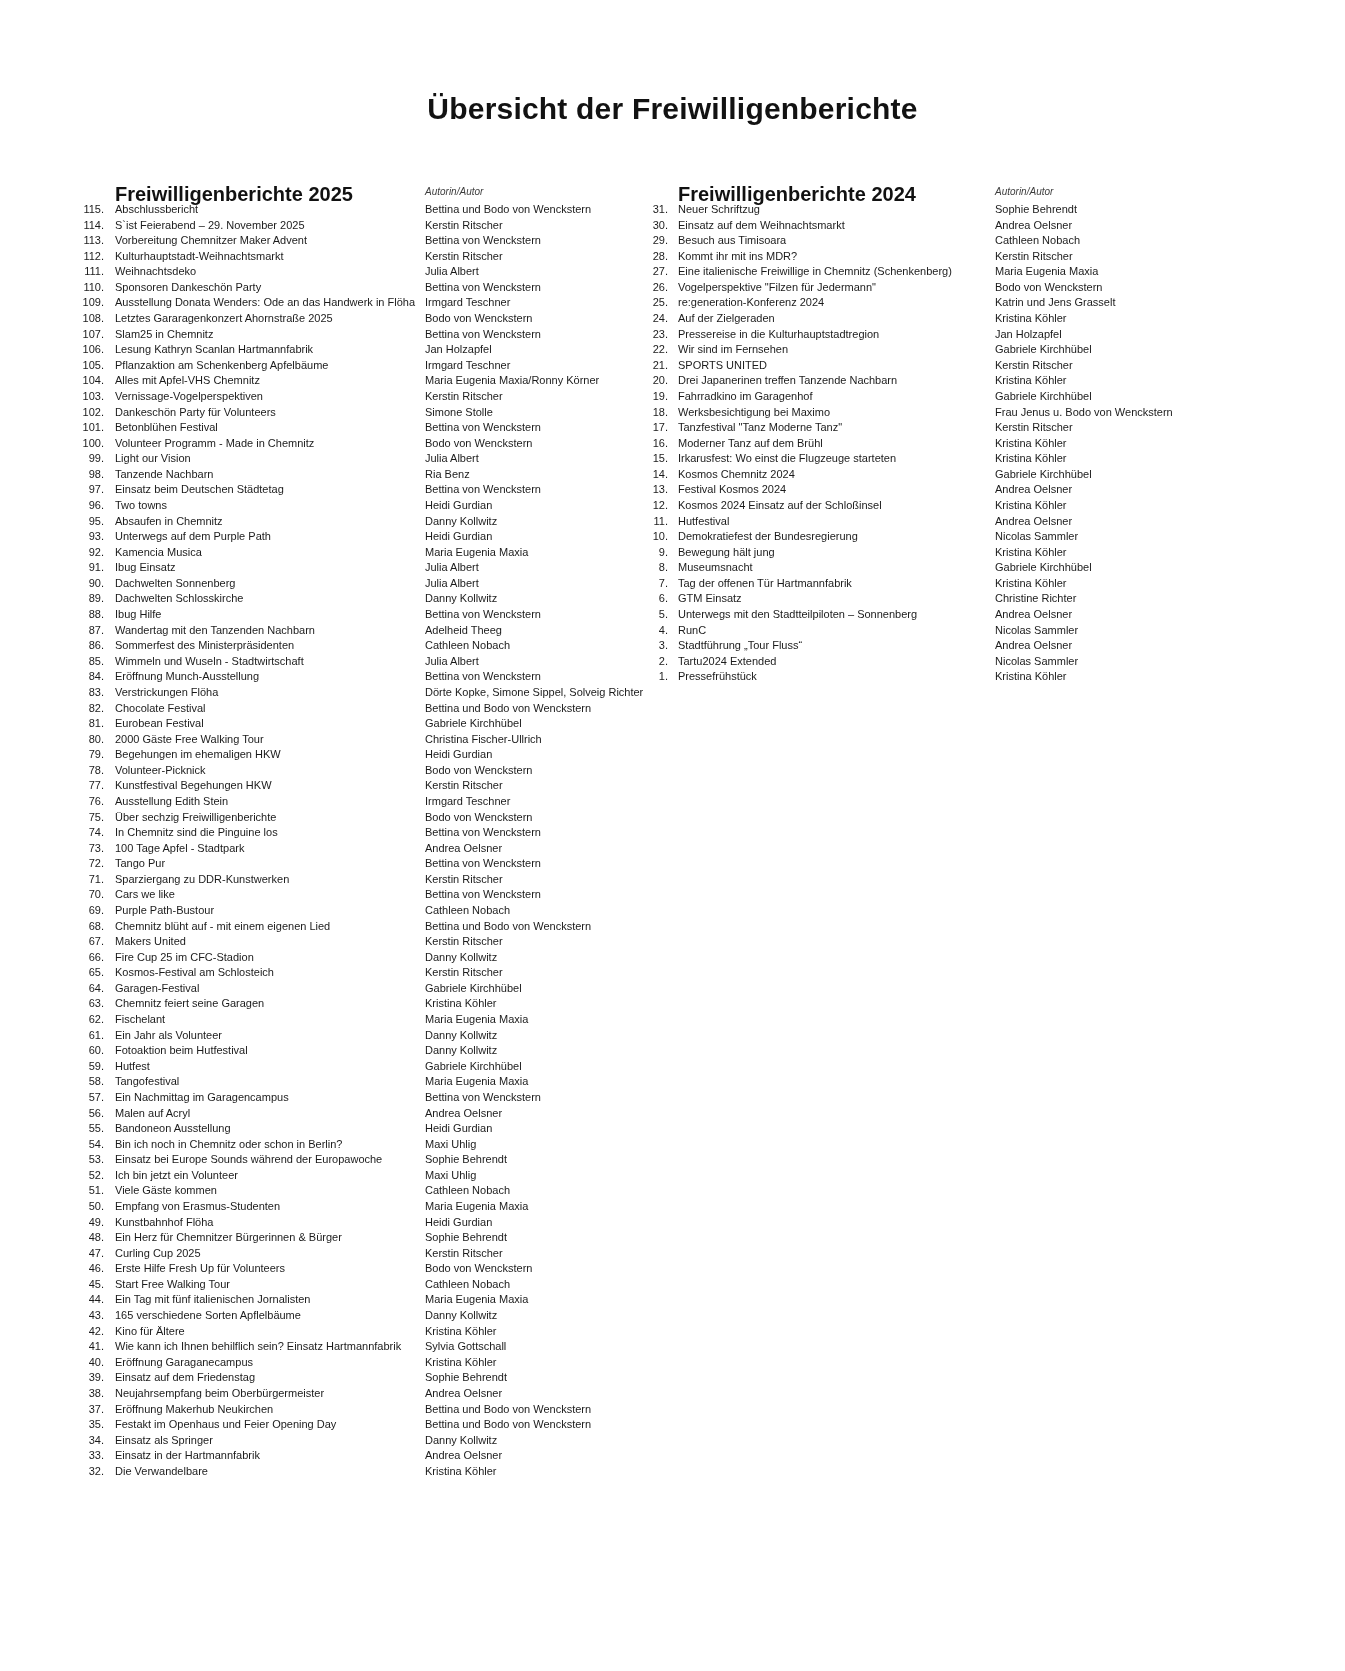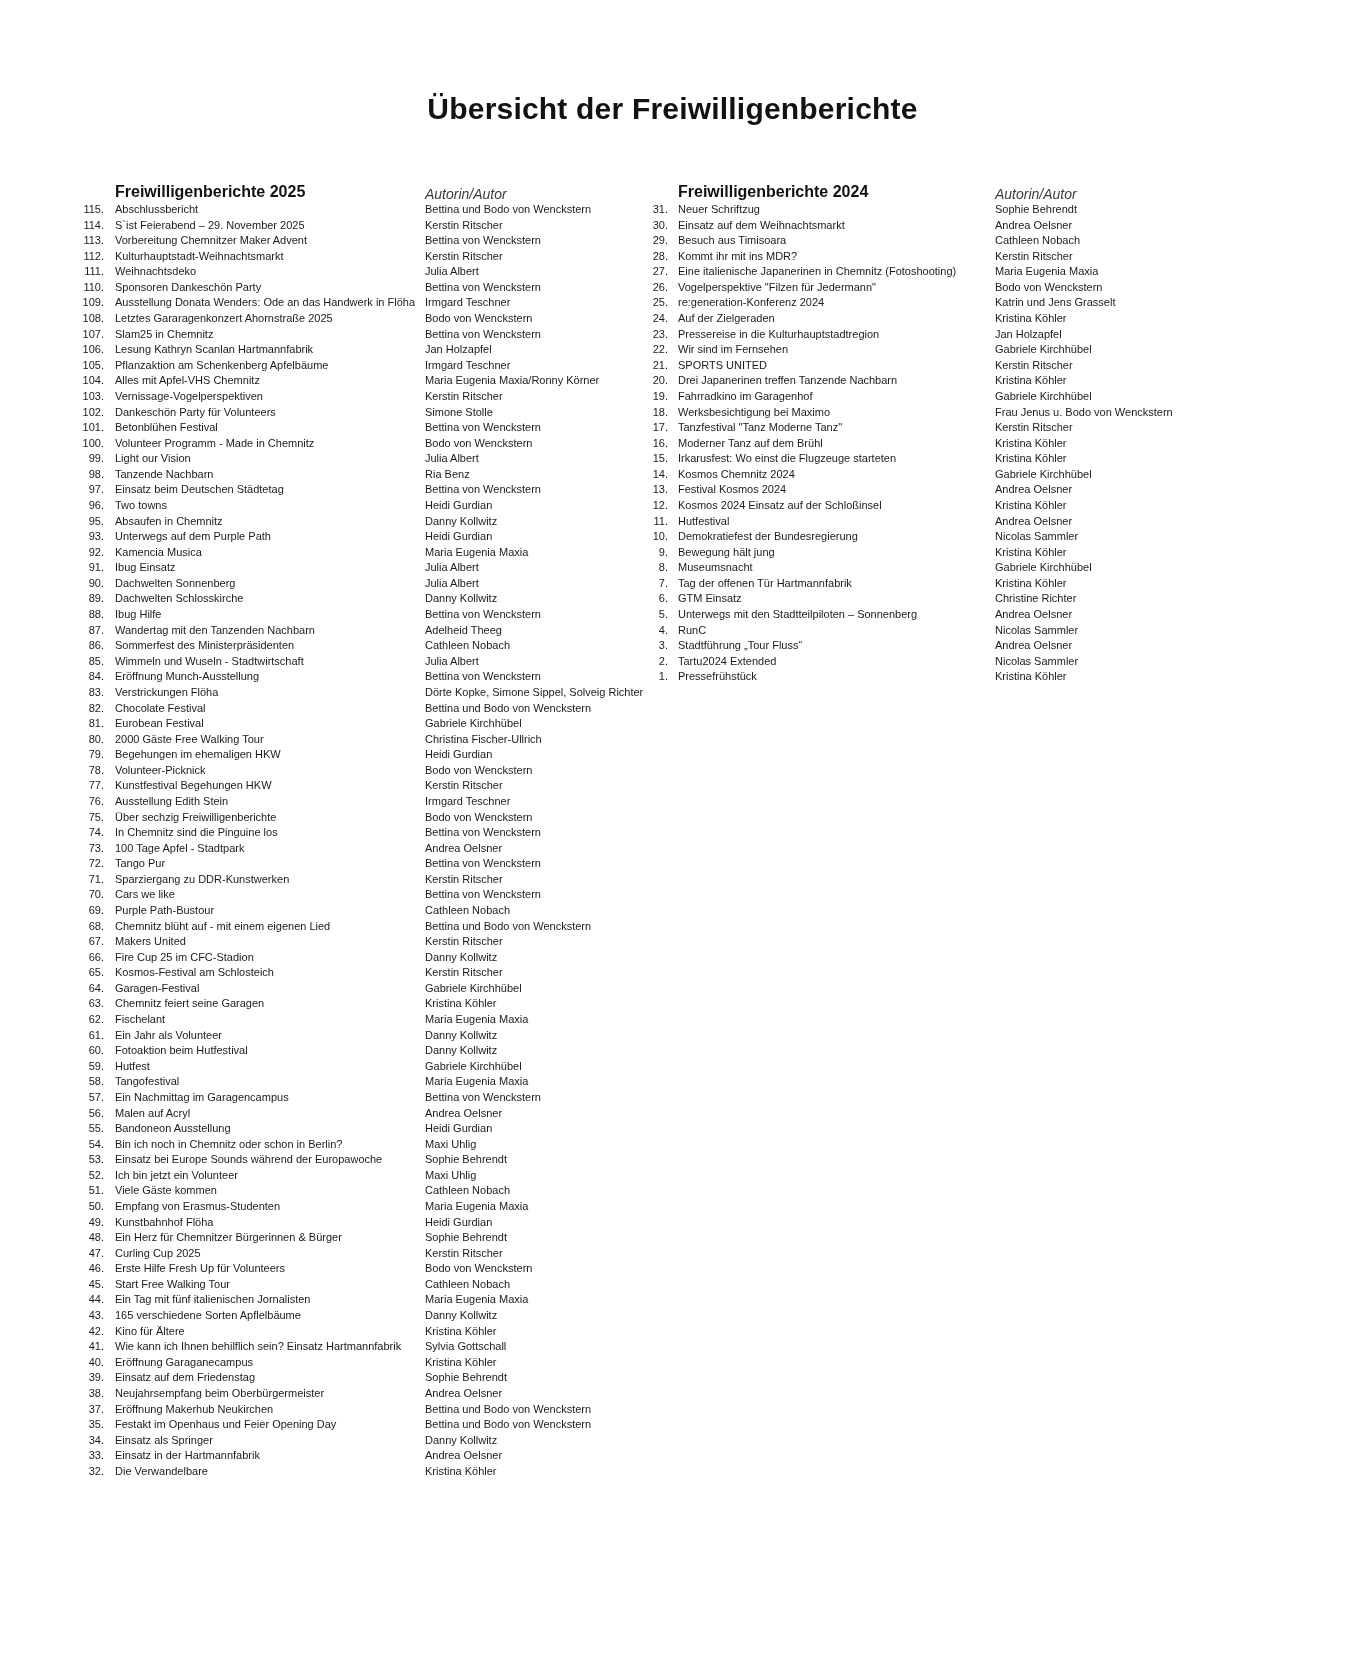--- a/index.html
+++ b/index.html
@@ -23,25 +23,25 @@
     letter-spacing: 0.2px;
     color: #121212;
   }
   .report-column { position: absolute; top: 185px; }
   .col-2025 { left: 70px;  width: 600px; }
   .col-2024 { left: 634px; width: 640px; }
 
   .col-head { position: relative; height: 17px; white-space: nowrap; }
   .col-head .heading {
     position: absolute; top: -2px;
-    font-size: 16px; font-weight: 700; color: #111;
+    font-size: 20px; font-weight: 700; color: #111;
   }
   .col-head .author-head {
     position: absolute; top: 1px;
-    font-size: 14px; font-style: italic; color: #3d3d3d;
+    font-size: 10px; font-style: italic; color: #3d3d3d;
   }
   .col-2025 .col-head .heading { left: 45px; }
   .col-2024 .col-head .heading { left: 44px; }
   .col-2025 .col-head .author-head { left: 355px; }
   .col-2024 .col-head .author-head { left: 361px; }
 
   .entry-list { position: relative; }
   .entry-row {
     position: relative;
     height: 15.59px;
@@ -502,21 +502,21 @@
     <span class="title">Besuch aus Timisoara</span>
     <span class="author">Cathleen Nobach</span>
   </div>
       <div class="entry-row">
     <span class="num">28.</span>
     <span class="title">Kommt ihr mit ins MDR?</span>
     <span class="author">Kerstin Ritscher</span>
   </div>
       <div class="entry-row">
     <span class="num">27.</span>
-    <span class="title">Eine italienische Japanerinen in Chemnitz (Fotoshooting)</span>
+    <span class="title">Eine italienische Freiwillige in Chemnitz (Schenkenberg)</span>
     <span class="author">Maria Eugenia Maxia</span>
   </div>
       <div class="entry-row">
     <span class="num">26.</span>
     <span class="title">Vogelperspektive  "Filzen für Jedermann"</span>
     <span class="author">Bodo von Wenckstern</span>
   </div>
       <div class="entry-row">
     <span class="num">25.</span>
     <span class="title">re:generation-Konferenz 2024</span>

